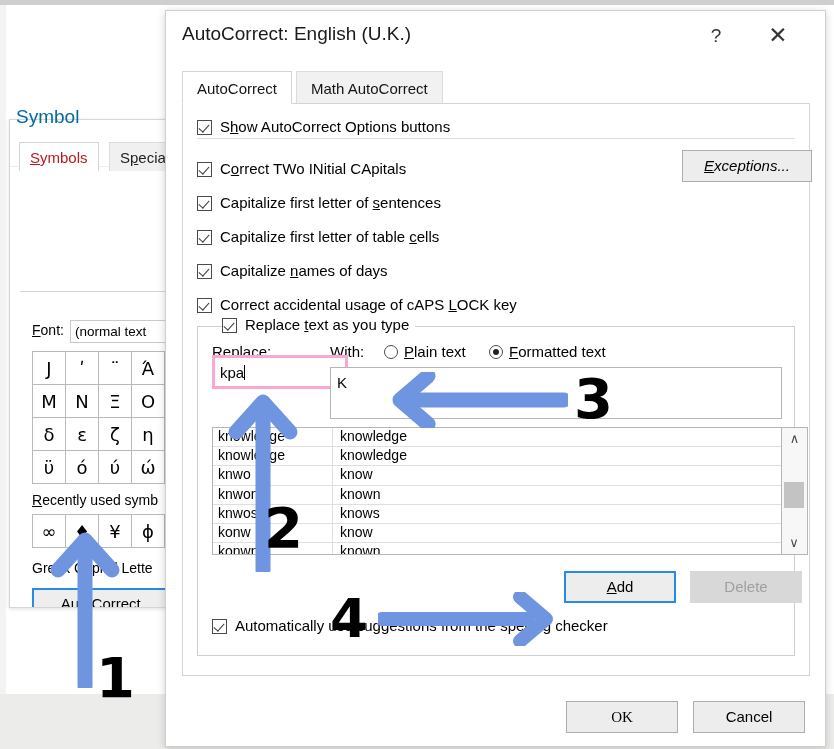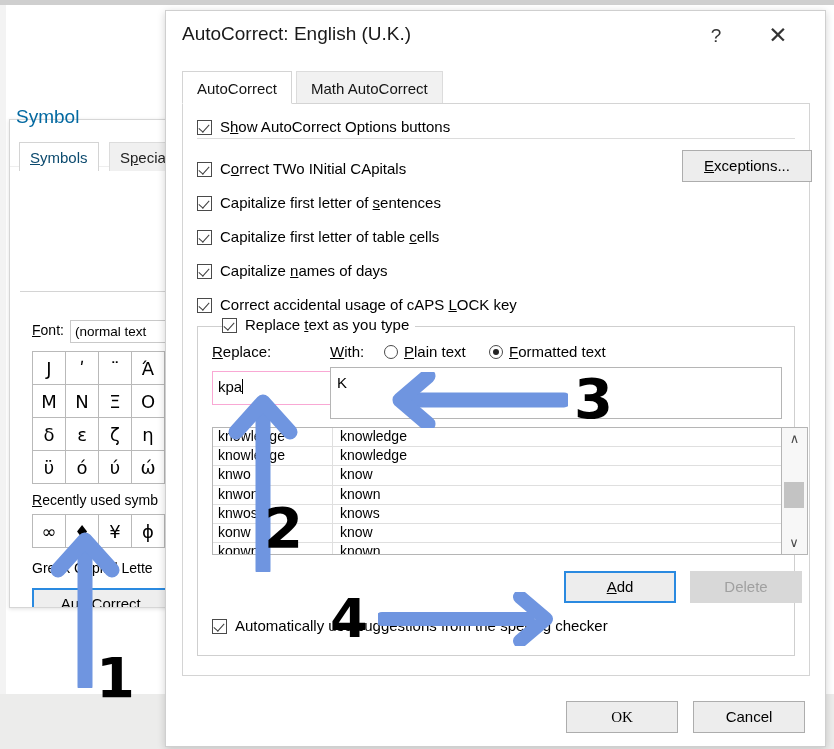--- a/index.html
+++ b/index.html
@@ -21,21 +21,21 @@
     background:#ffffff;border:1px solid #d6d6d6;
     box-shadow:0 1px 4px rgba(0,0,0,.12);
     overflow:hidden;
     margin-top:24px;
   }
   #symbol-titlebar{height:46px;background:#ffffff;border-bottom:1px solid #eee;}
   #symbol-title{position:absolute;left:16px;top:106px;font-size:19px;color:#0369a1;}
   #symbol-tabstrip{position:absolute;left:19px;top:142px;width:175px;height:30px;}
   .sym-tab{
     position:absolute;top:0;height:29px;line-height:29px;
-    font-size:15px;color:#0c4a6e;padding:0 10px;box-sizing:border-box;
+    font-size:15px;color:#b91c1c;padding:0 10px;box-sizing:border-box;
   }
   .sym-tab.active{left:0;background:#fff;border:1px solid #d4d4d4;border-bottom:none;z-index:2;}
   .sym-tab.inactive{left:90px;background:#f0f0f0;border:1px solid #dcdcdc;border-bottom:none;color:#222;}
   #symbol-body{position:absolute;left:10px;top:171px;width:171px;height:400px;background:#fff;border-top:1px solid #d4d4d4;}
   #font-row{position:absolute;left:12px;top:28px;white-space:nowrap;font-size:14px;}
   #font-combo{
     display:inline-block;vertical-align:middle;margin-left:6px;
     border:1px solid #c9c9c9;background:#fff;height:21px;line-height:21px;
     padding:0 4px;font-size:13.5px;width:110px;overflow:hidden;white-space:nowrap;
   }
@@ -95,33 +95,33 @@
   .radio{
     display:inline-block;width:14px;height:14px;border:1.4px solid #4a4a4a;border-radius:50%;
     background:#fff;vertical-align:-2px;margin-right:6px;position:relative;box-sizing:border-box;
   }
   .radio.sel:after{
     content:"";position:absolute;left:3px;top:3px;width:6px;height:6px;border-radius:50%;background:#222;
   }
   #sep1{position:absolute;left:14px;top:34px;width:598px;height:1px;background:#dcdcdc;}
   #exceptions-btn{
     position:absolute;left:499px;top:46px;width:130px;height:32px;background:#ededed;
-    border:1px solid #adadad;text-align:center;line-height:30px;font-size:15px;box-sizing:border-box;
+    border:1px solid #adadad;text-align:center;line-height:30px;font-size:15px;box-sizing:border-box;font-style:italic;
   }
 
   
   #replace-group{
     position:absolute;left:14px;top:222px;width:598px;height:330px;
     border:1px solid #cfcfcf;box-sizing:border-box;
   }
   #replace-cb{position:absolute;left:12px;top:-11px;background:#fff;padding-right:6px;margin-left:12px;}
   .fieldlabel{position:absolute;font-size:15px;}
   #replace-input{
-    position:absolute;left:14px;top:44px;width:136px;height:34px;
-    border:1px solid #f9a8d4;background:#fff;box-sizing:border-box;
+    position:absolute;left:14px;top:28px;width:136px;height:34px;
+    border:3px solid #f9a8d4;background:#fff;box-sizing:border-box;
     font-size:15px;padding:6px 4px 0 5px;
   }
   #replace-caret{display:inline-block;width:1px;height:15px;background:#000;vertical-align:-2px;}
   #with-input{
     position:absolute;left:132px;top:40px;width:452px;height:52px;
     border:1px solid #b5b5b5;background:#fff;box-sizing:border-box;
     font-size:15px;padding:6px 4px 0 6px;
   }
   #entry-list{
     position:absolute;left:14px;top:100px;width:570px;height:128px;

